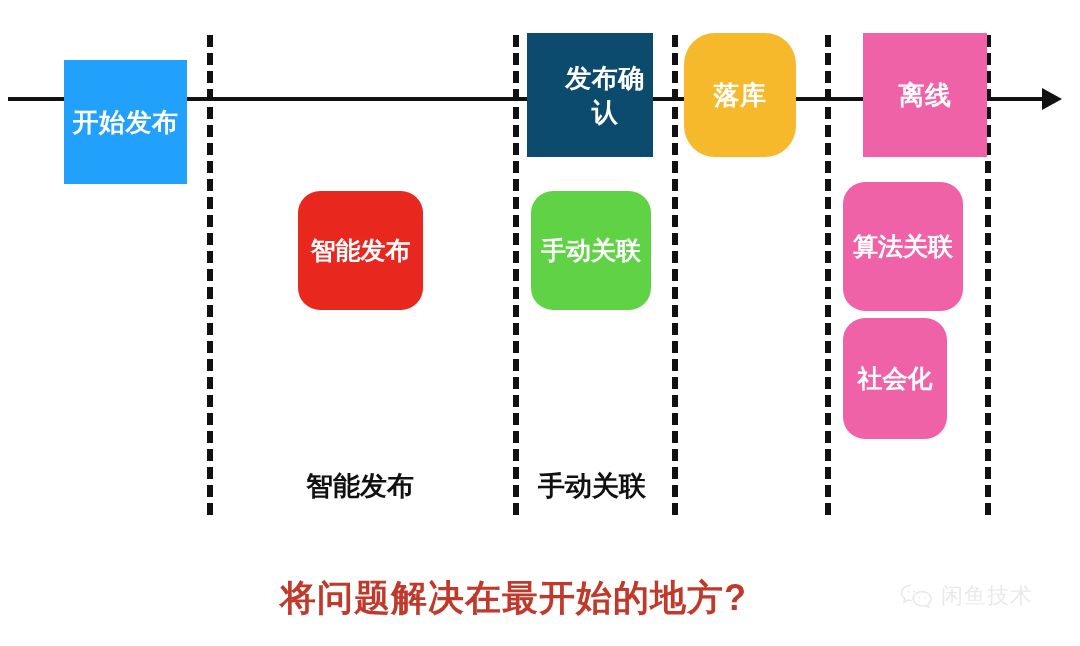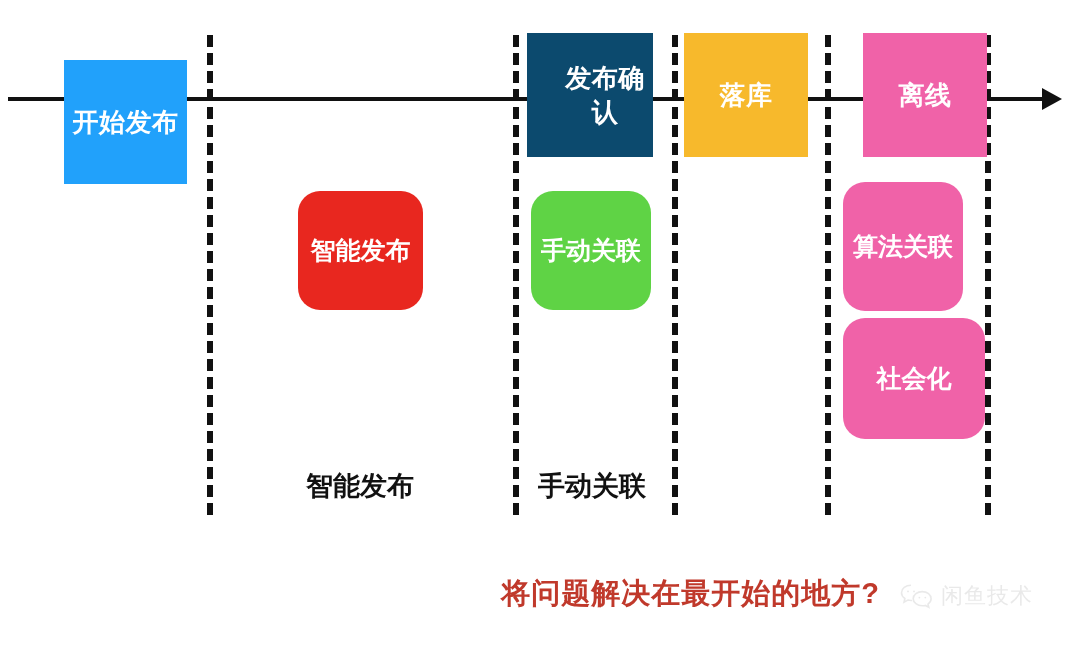--- a/index.html
+++ b/index.html
@@ -78,23 +78,23 @@
     text-align: center;
     color: #111111;
     font-weight: bold;
     font-size: 27px;
     white-space: nowrap;
   }
 
   
   .headline {
     position: absolute;
-    text-align: right;
+    text-align: left;
     font-weight: bold;
-    font-size: 29px;
+    font-size: 36px;
     letter-spacing: 1px;
     white-space: nowrap;
   }
 
   
   .watermark {
     position: absolute;
     display: flex;
     align-items: center;
     gap: 7px;
@@ -121,31 +121,31 @@
   <div class="divider" style="left:672px; top:35px; height:480px;"></div>
   <div class="divider" style="left:825px; top:35px; height:480px;"></div>
   <div class="divider" style="left:985px; top:35px; height:480px;"></div>
 
   <div class="stage-box" style="left:64px; top:33px; width:123px; height:124px; background:#21a1fb;margin-top:27px;">开始发布</div>
 
 
 
   <div class="stage-box" style="left:527px; top:33px; width:126px; height:124px; background:#0c4a6e;padding-left:36px;">发布确认</div>
 
-  <div class="stage-box" style="left:684px; top:33px; width:124px; height:124px; background:#f7b92c;">落库</div>
+  <div class="stage-box" style="left:684px; top:33px; width:112px; height:124px; background:#f7b92c;border-radius:31px;">落库</div>
 
   <div class="stage-box" style="left:841px; top:33px; width:124px; height:124px; background:#f062a8;margin-left:22px;">离线</div>
 
   <div class="sub-box" style="left:298px; top:191px; width:125px; height:119px; background:#e8271f;">智能发布</div>
 
   <div class="sub-box" style="left:531px; top:191px; width:120px; height:119px; background:#5fd345;">手动关联</div>
 
   <div class="sub-box" style="left:843px; top:182px; width:120px; height:129px; background:#f062a8;">算法关联</div>
 
-  <div class="sub-box" style="left:843px; top:318px; width:142px; height:121px; background:#f062a8;">社会化</div>
+  <div class="sub-box" style="left:843px; top:318px; width:104px; height:121px; background:#f062a8;">社会化</div>
 
   <div class="zone-label" style="left:260px; top:468px; width:200px;">智能发布</div>
 
   <div class="zone-label" style="left:522px; top:468px; width:140px;">手动关联</div>
 
 
   <div class="headline" style="left:280px; top:574px; width:600px; color:#c0392b;">将问题解决在最开始的地方?</div>
 
   <div class="watermark" style="left:900px; top:581px;">
     <span>

